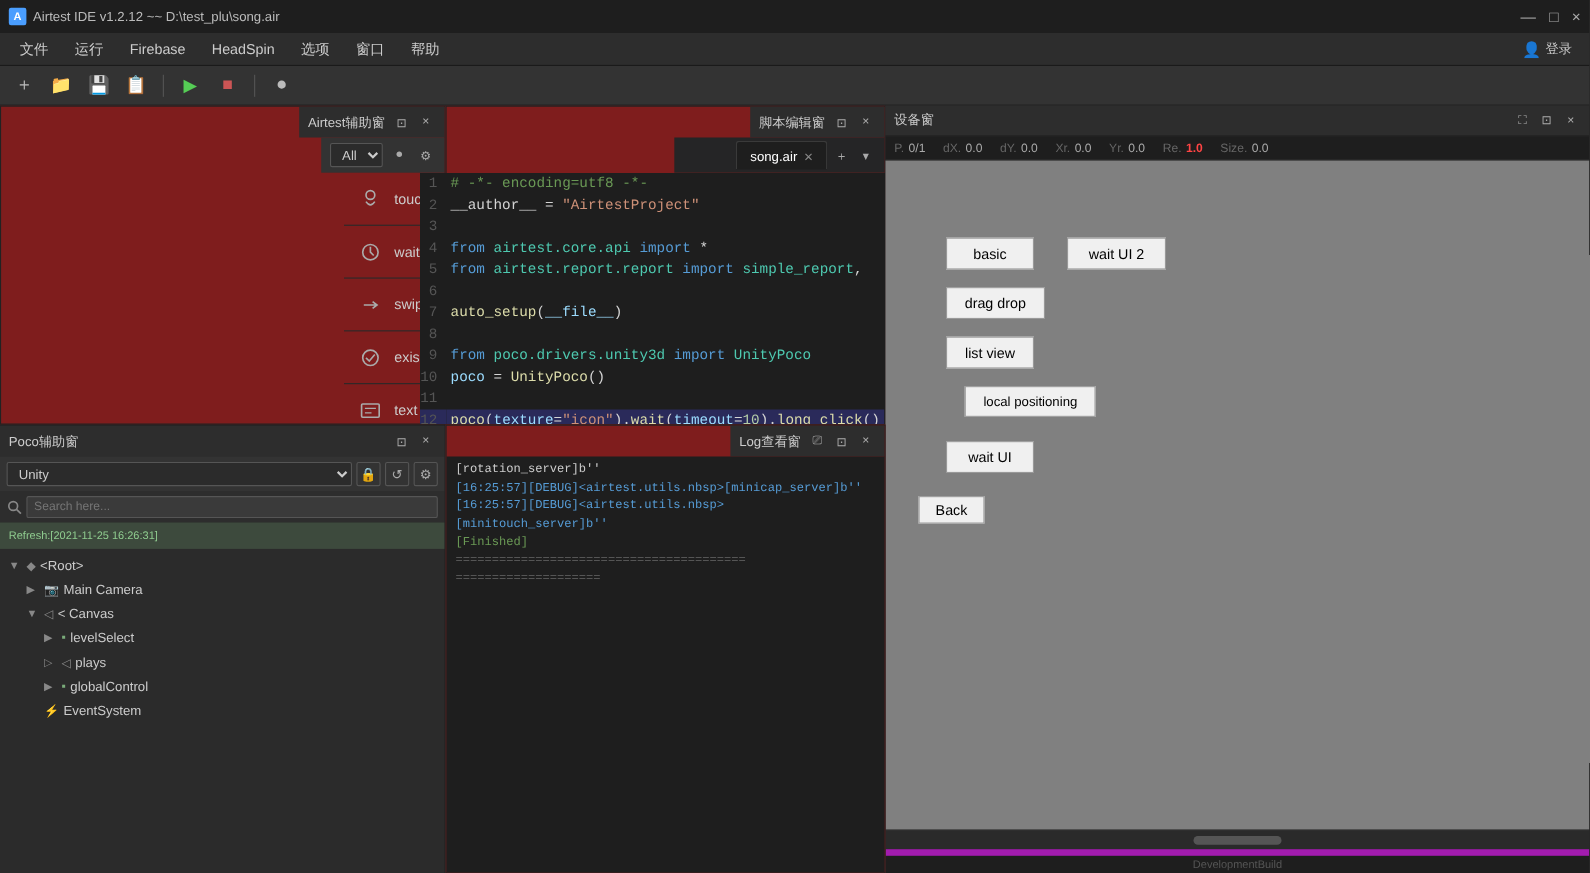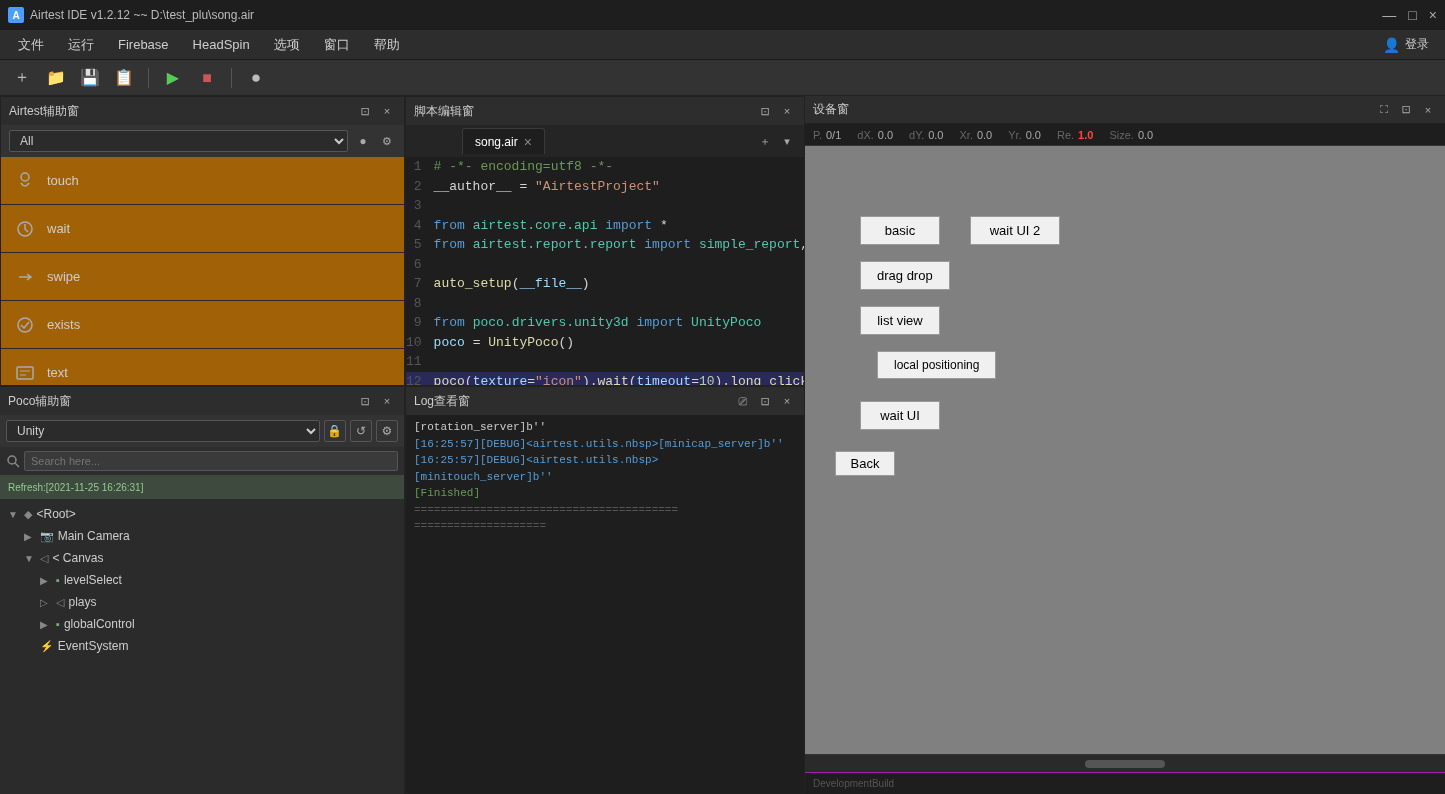--- a/index.html
+++ b/index.html
@@ -126,22 +126,23 @@
       width: 405px;
       display: flex;
       flex-direction: column;
       flex-shrink: 0;
     }
 
     
     .panel {
       display: flex;
       flex-direction: column;
-      background: #a16207;
+      background: #7f1d1d;
       border: 1px solid #222;
+      align-items: flex-end;
     }
     .panel-header {
       height: 28px;
       background: #2d2d2d;
       display: flex;
       align-items: center;
       padding: 0 8px;
       font-size: 12px;
       color: #ccc;
       gap: 6px;
@@ -478,25 +479,25 @@
       cursor: pointer;
       min-width: 80px;
       text-align: center;
     }
     .device-bottom-bar {
       height: 22px;
       background: #1e1e1e;
       display: flex;
       align-items: center;
       padding: 0 8px;
-      justify-content: flex-start;
+      justify-content: center;
       font-size: 10px;
       color: #555;
       flex-shrink: 0;
-      border-top: 1px solid #a21caf;
+      border-top: 6px solid #a21caf;
     }
     .device-scrollbar-area {
       height: 18px;
       background: #2a2a2a;
       display: flex;
       align-items: center;
       padding: 0 4px;
       flex-shrink: 0;
       border-top: 1px solid #333;
     }

